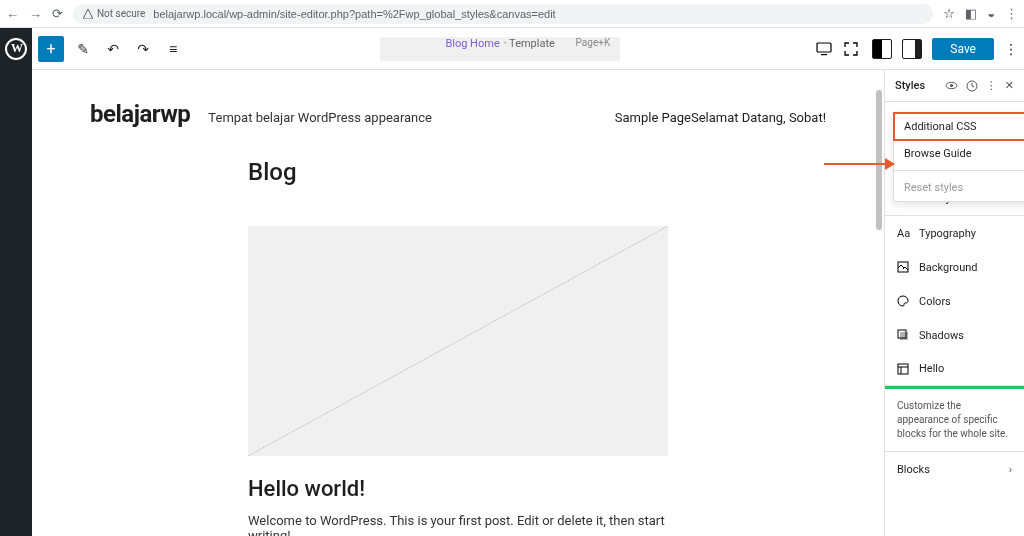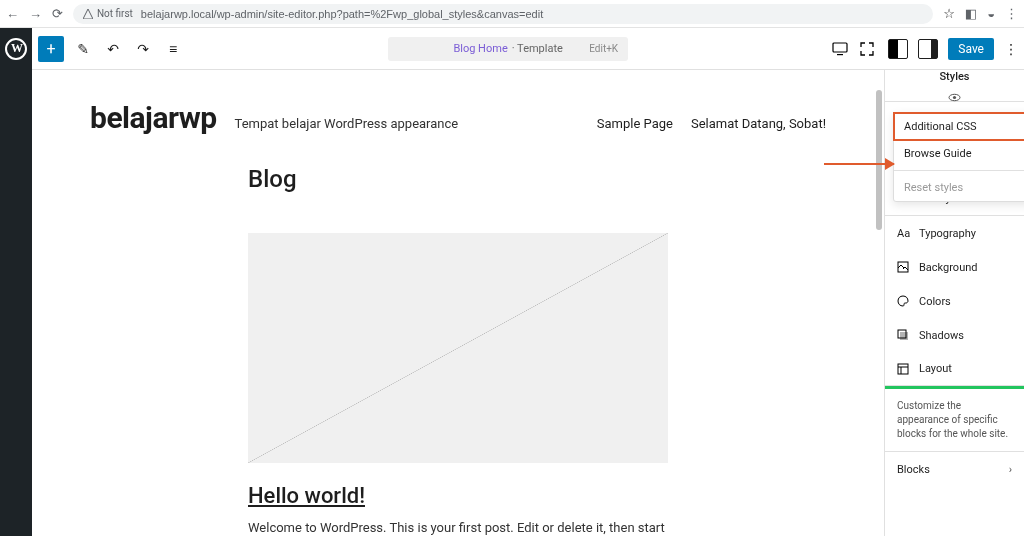--- a/index.html
+++ b/index.html
@@ -18,52 +18,52 @@
   .wp-rail { width: 32px; background: #1d2327; display: flex; align-items: flex-start; justify-content: center; padding-top: 10px; }
   .wp-logo { width: 22px; height: 22px; border: 2px solid #fff; border-radius: 50%; position: relative; }
   .wp-logo::before { content:"W"; color:#fff; font-family: Georgia, serif; font-weight:bold; font-size:12px; position:absolute; top:1px; left:4px;}
 
   .main { flex: 1; display: flex; flex-direction: column; }
 
   .topbar { height: 42px; display: flex; align-items: center; padding: 0 6px; gap: 8px; border-bottom: 1px solid #e0e0e0; }
   .addblock { width: 26px; height: 26px; background: #007cba; color: #fff; display:flex; align-items:center; justify-content:center; border-radius:2px; font-size:16px; }
   .toolbtn { color:#1e1e1e; font-size:14px; width:22px; text-align:center; }
 
-  .doc-pill { margin: 0 auto; width: 240px; height: 24px; background: #f0f0f0; border-radius: 3px; display: flex; align-items: center; justify-content: center; gap: 4px; font-size: 11px; color: #666; position: relative; }
+  .doc-pill { margin: 0 auto; width: 240px; height: 24px; background: #f0f0f0; border-radius: 3px; display: flex; justify-content: center; gap: 4px; font-size: 11px; color: #666; position: relative; }
   .doc-pill .bh { color: #7b5dd6; }
   .doc-pill .kbd { position:absolute; right:10px; font-size:10px; color:#888; }
 
   .topbar-right { display: flex; align-items: center; gap: 10px; }
   .topbar-right .ic { width:18px; text-align:center; color:#1e1e1e; font-size:13px; }
   .sq-contrast { width:20px; height:20px; border:1px solid #1e1e1e; position:relative; border-radius:2px;}
   .sq-contrast::before{content:"";position:absolute;inset:0;background:linear-gradient(to right,#000 50%,transparent 50%);}
   .sq-side { width:20px; height:20px; border:1px solid #1e1e1e; position:relative; border-radius:2px;}
   .sq-side::before{content:"";position:absolute;right:0;top:0;bottom:0;width:6px;background:#1e1e1e;}
-  .save-btn { background:#007cba; color:#fff; padding:4px 10px; border-radius:2px; font-size:12px;text-align:center; }
+  .save-btn { background:#007cba; color:#fff; padding:4px 18px; border-radius:2px; font-size:12px;text-align:center; }
   .dots { font-size:14px; color:#1e1e1e; }
 
   .content-row { flex: 1; display: flex; overflow:hidden; }
   .canvas { flex: 1; overflow-y: auto; padding: 30px 50px; position:relative; }
   .site-header { display: flex; align-items: baseline; gap: 18px; margin-bottom: 30px; padding: 0 8px; }
-  .site-title { font-size: 30px; font-weight: 700; letter-spacing:-0.5px; }
+  .site-title { font-size: 24px; font-weight: 700; letter-spacing:-0.5px; }
   .tagline { font-size: 13px; color: #333; }
-  .site-nav { margin-left: auto; display: flex; gap: 18px; font-size: 13px; align-items: center; }
+  .site-nav { margin-left: auto; display: flex; font-size: 13px; align-items: center; }
 
   .post-wrap { max-width: 420px; margin: 0 auto; }
   .post-wrap h1 { font-size: 24px; font-weight: 500; margin-bottom: 40px; }
   .placeholder-img { width: 100%; height: 230px; background: #f0f0f0; position: relative; margin-bottom: 20px; }
   .placeholder-img::before { content:""; position:absolute; inset:0; background: linear-gradient(to bottom right, transparent calc(50% - 0.5px), #bbb 50%, transparent calc(50% + 0.5px)); }
-  .post-title { font-size: 22px; font-weight: 500; margin-bottom: 12px; text-decoration: underline; }
+  .post-title { font-size: 22px; font-weight: 500; margin-bottom: 12px; }
   .post-excerpt { font-size: 13px; color:#333; }
 
   .scroll-thumb{position:absolute; right:2px; top:20px; width:6px; height:140px; background:#c1c1c1; border-radius:3px;}
 
   
   .sidebar { width: 140px; border-left: 1px solid #e0e0e0; background:#fff; display:flex; flex-direction:column; font-size: 11px; position:relative;}
-  .sb-header { height: 32px; border-bottom:1px solid #e0e0e0; display:flex; align-items:center; padding:0 10px; gap:8px;flex-direction:column; }
+  .sb-header { height: 32px; border-bottom:1px solid #e0e0e0; display:flex; align-items:center; padding:0 10px; gap:8px; }
   .sb-header .ttl { flex:1; font-weight:500; }
   .sb-header .ico { font-size:11px; color:#555; }
 
   .sb-body { padding: 0; }
   .sb-item { height: 34px; display:flex; align-items:center; padding: 0 12px; gap:8px; color:#1e1e1e; }
   .sb-item.border-b { border-bottom:1px solid #e0e0e0; }
   .sb-item .chev { margin-left:auto; color:#555; }
   .sb-item .icn { width:14px; font-size:11px; color:#1e1e1e; }
   .sb-note { padding: 10px 12px; font-size: 10px; color:#555; line-height:1.4; border-top:3px solid #22c55e; border-bottom:1px solid #e0e0e0;}
 
@@ -85,21 +85,21 @@
 
 <div class="browser-bar">
   <span class="nav-btn">←</span>
   <span class="nav-btn">→</span>
   <span class="nav-btn">⟳</span>
   <div class="addr-wrap">
     <span class="lock">
       <svg width="10" height="10" viewBox="0 0 10 10">
           <polygon points="5,0 10,10 0,10" fill="none" stroke="#5f6368" stroke-width="1"></polygon>
         </svg>
-      <span>Not first</span>
+      <span>Not secure</span>
     </span>
     <input value="belajarwp.local/wp-admin/site-editor.php?path=%2Fwp_global_styles&amp;canvas=edit" style="">
   </div>
   <span>☆</span>
   <div class="chrome-right">
     <span>◧</span>
     <span>◒</span>
     <span>⋮</span>
   </div>
 </div>
@@ -114,21 +114,21 @@
     <div class="topbar">
       <div class="addblock">+</div>
       <span class="toolbtn">✎</span>
       <span class="toolbtn">↶</span>
       <span class="toolbtn">↷</span>
       <span class="toolbtn">≡</span>
 
       <div class="doc-pill">
         <span class="bh">Blog Home</span>
         <span> · Template</span>
-        <span class="kbd">Edit+K</span>
+        <span class="kbd">Page+K</span>
       </div>
 
       <div class="topbar-right">
         <span class="ic">
           <svg width="16" height="14" viewBox="0 0 16 14">
               <rect x="1" y="1" width="14" height="9" rx="1" fill="none" stroke="#000" stroke-width="1.2"></rect>
               <rect x="5" y="12" width="6" height="1.2" fill="#000"></rect>
             </svg>
         </span>
         <span class="ic">
@@ -227,21 +227,21 @@
             <span>Shadows</span>
           </div>
           <div class="sb-item border-b">
             <span class="icn">
               <svg width="12" height="12" viewBox="0 0 12 12">
                   <rect x="1" y="1" width="10" height="10" fill="none" stroke="#000" stroke-width="1"></rect>
                   <line x1="1" y1="4" x2="11" y2="4" stroke="#000" stroke-width="1"></line>
                   <line x1="4" y1="4" x2="4" y2="11" stroke="#000" stroke-width="1"></line>
                 </svg>
             </span>
-            <span>Layout</span>
+            <span>Hello</span>
           </div>
           <div class="sb-note">Customize the appearance of specific blocks for the whole site.</div>
           <div class="sb-item">
             <span>Blocks</span>
             <span class="chev">›</span>
           </div>
         </div>
       </div>
     </div>
   </div>

